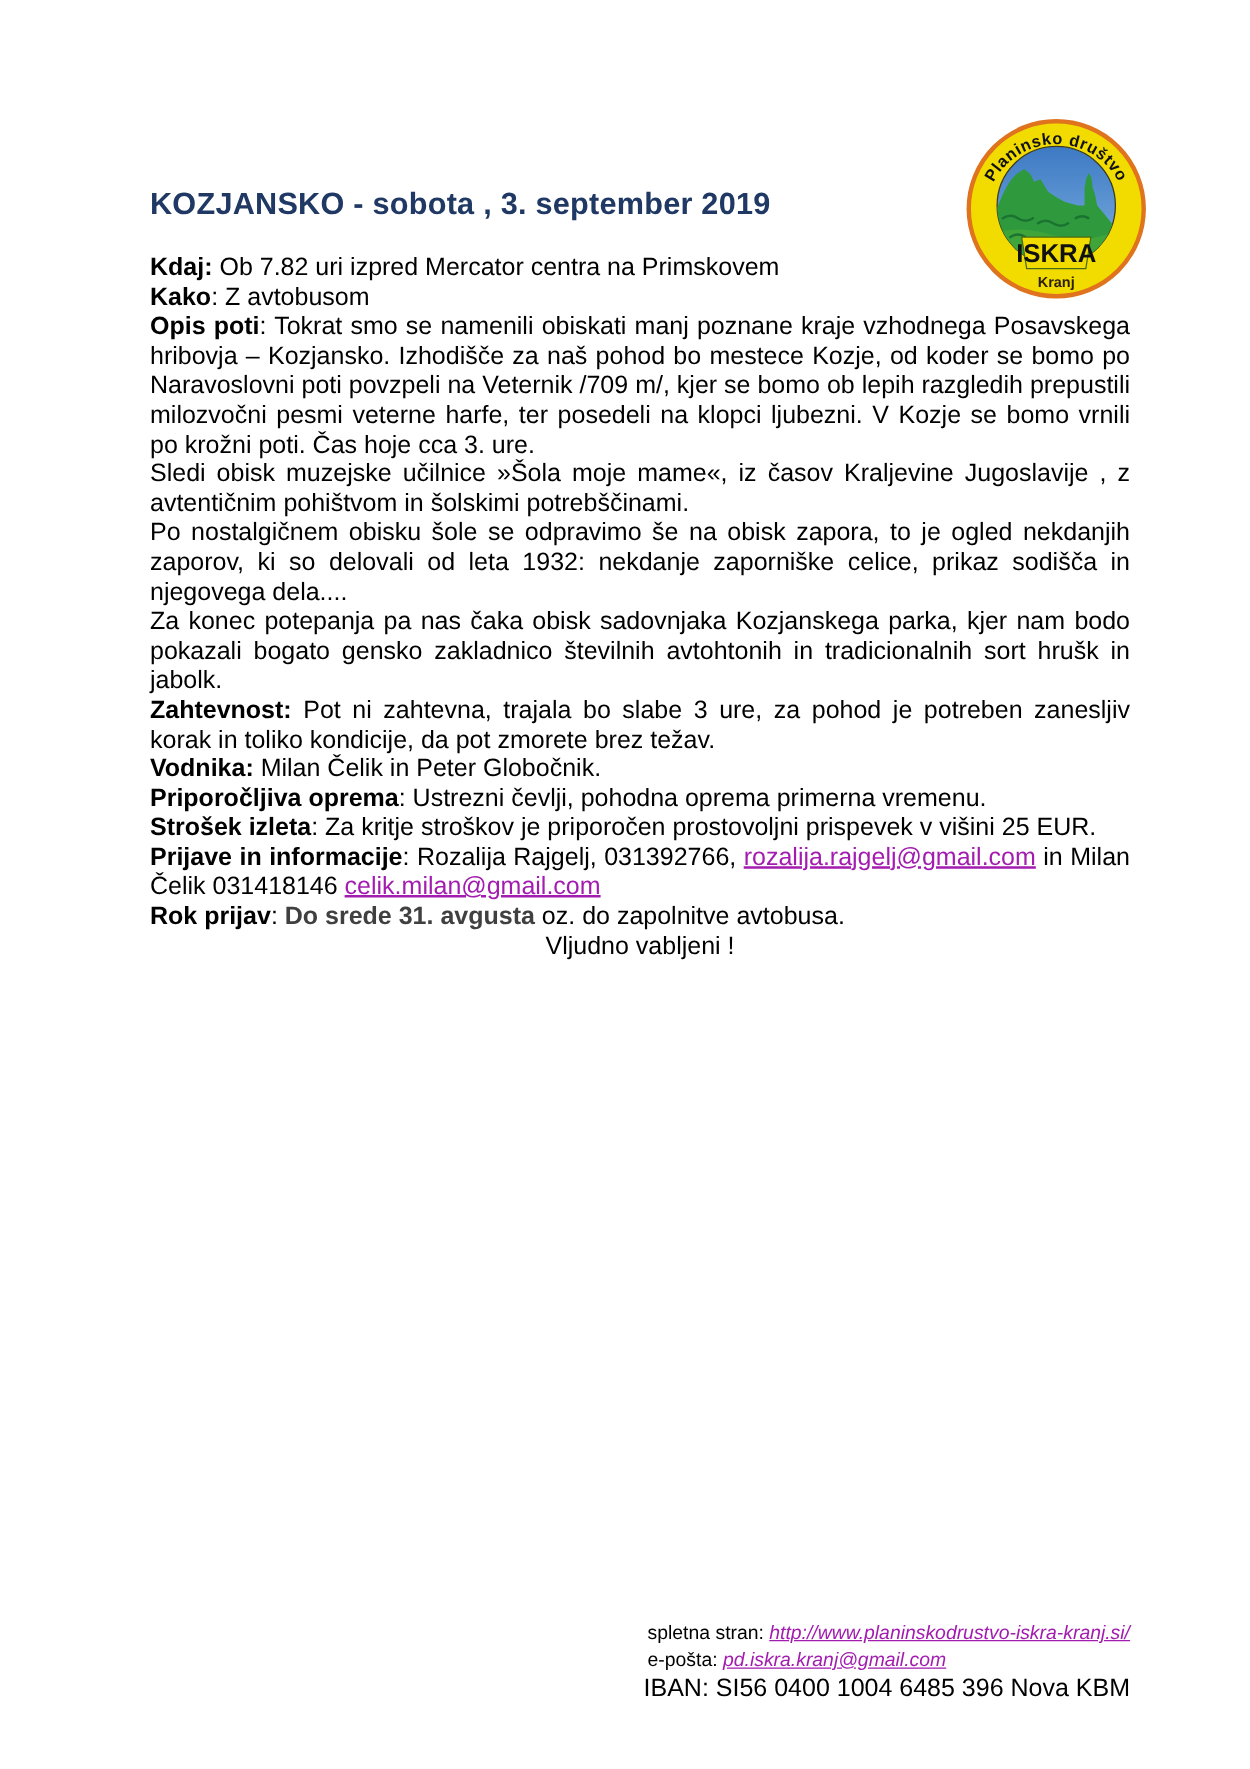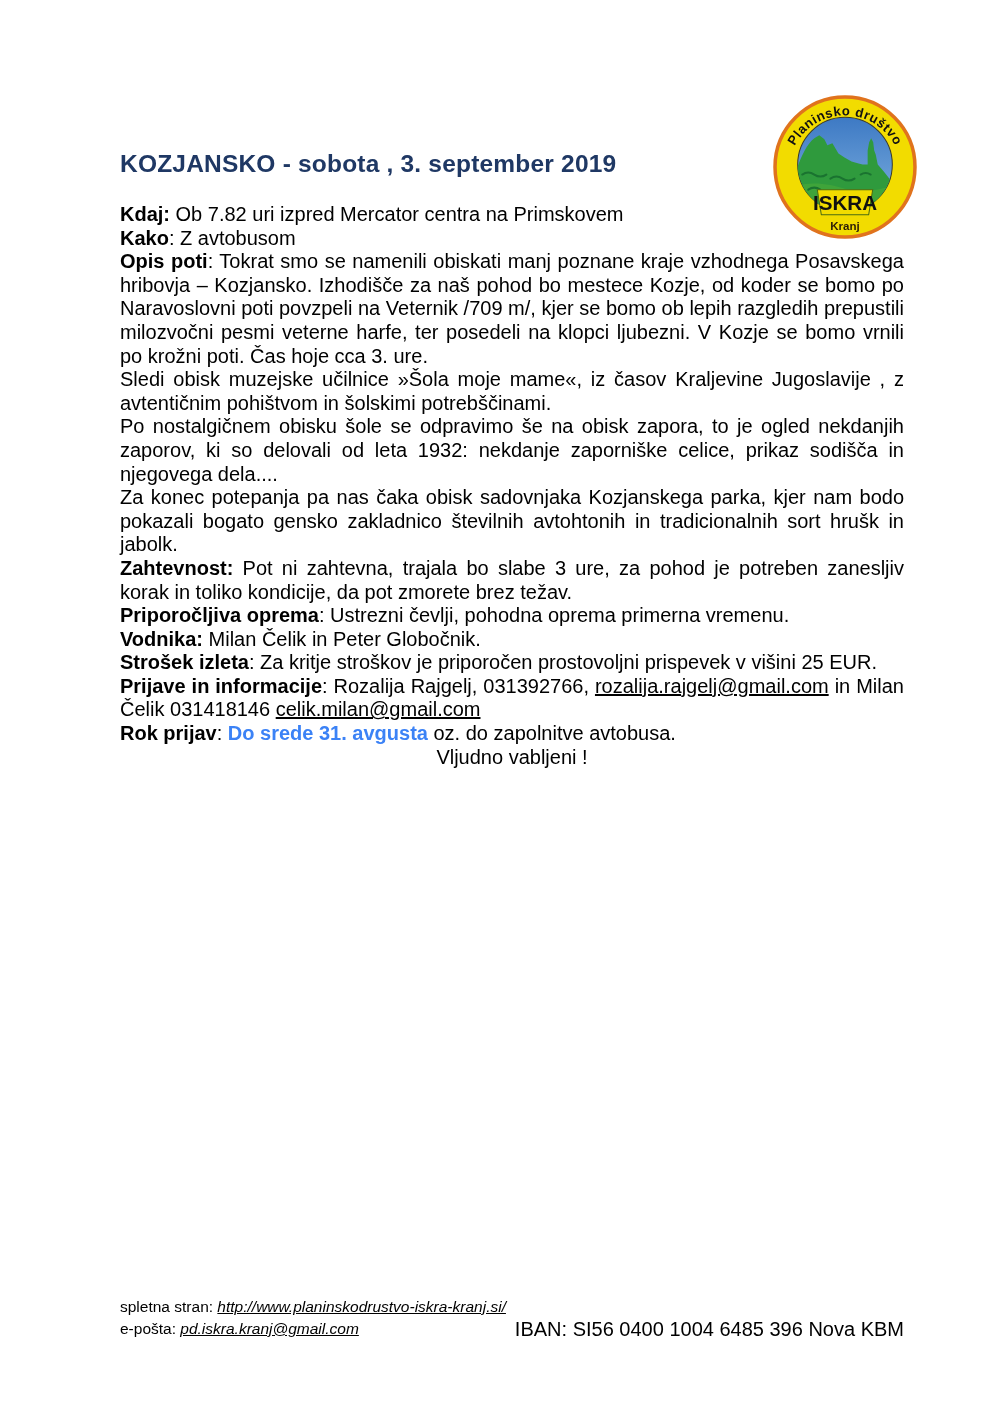--- a/index.html
+++ b/index.html
@@ -25,22 +25,22 @@
     letter-spacing:0.2px;
   }
   p.para {
     margin:0;
     font-size:20px;
     line-height:23.6px;
     text-align:justify;
   }
   p.single { text-align:left; }
   strong.lbl { font-weight:bold;margin-top:28px; }
-  .navy { color:#3b82f6; font-weight:bold; }
-  a.doc-link { color:#000000; text-decoration:underline; cursor:pointer; }
+  .navy { color:#404040; font-weight:bold; }
+  a.doc-link { color:#a21caf; text-decoration:underline; cursor:pointer; }
   .mb-kdaj{margin-bottom:22px}
   .mb-kako{margin-bottom:23px}
   .mb-opis{margin-bottom:11px}
   .mb-sledi{margin-bottom:17px}
   .mb-zapor{margin-bottom:13px}
   .mb-sadov{margin-bottom:24px}
   .mb-zaht{margin-bottom:21px}
   .mb-oprema{margin-bottom:23px}
   .mb-vodnika{margin-bottom:22px}
   .mb-strosek{margin-bottom:22px}
@@ -60,20 +60,21 @@
     width:146px; height:146px;
   }
   .logo svg text { font-family:"Liberation Sans", sans-serif; }
   .footer {
     position:absolute;
     left:120px; top:1296px;
     width:784px;
     display:flex;
     justify-content:space-between;
     align-items:flex-end;
+    flex-direction:column;
   }
   .footer-left { font-size:15.5px; line-height:22px; }
   .footer a.doc-link { font-style:italic; }
   .footer-iban { font-size:20px; line-height:22px; }
 </style>
 </head>
 <body>
 
 <div class="page">
 
@@ -128,23 +129,23 @@
     <p class="para mb-opis"><strong class="lbl">Opis poti</strong><span>: Tokrat smo se namenili obiskati manj poznane kraje vzhodnega Posavskega hribovja – Kozjansko. Izhodišče za naš pohod bo mestece Kozje, od koder se bomo po Naravoslovni poti povzpeli na Veternik /709 m/, kjer se bomo ob lepih razgledih prepustili milozvočni pesmi veterne harfe, ter posedeli na klopci ljubezni. V Kozje se bomo vrnili po krožni poti. Čas hoje cca 3. ure.</span></p>
 
     <p class="para mb-sledi"><span>Sledi obisk muzejske učilnice »Šola moje mame«, iz časov Kraljevine Jugoslavije , z avtentičnim pohištvom in šolskimi potrebščinami.</span></p>
 
     <p class="para mb-zapor"><span>Po nostalgičnem obisku šole se odpravimo še na obisk zapora, to je ogled nekdanjih zaporov, ki so delovali od leta 1932: nekdanje zaporniške celice,  prikaz sodišča in njegovega dela....</span></p>
 
     <p class="para mb-sadov"><span>Za konec potepanja pa nas čaka obisk sadovnjaka Kozjanskega parka, kjer nam bodo pokazali bogato gensko zakladnico številnih avtohtonih in tradicionalnih sort hrušk in jabolk.</span></p>
 
     <p class="para mb-zaht"><strong class="lbl">Zahtevnost:</strong><span> Pot ni zahtevna, trajala bo slabe 3 ure, za pohod je potreben zanesljiv korak in toliko kondicije, da pot zmorete brez težav.</span></p>
 
+    <p class="para single mb-vodnika"><strong class="lbl">Vodnika:</strong><span> Milan Čelik in Peter Globočnik.</span></p>
+
     <p class="para single mb-oprema"><strong class="lbl">Priporočljiva oprema</strong><span>: Ustrezni čevlji, pohodna oprema primerna vremenu.</span></p>
-
-    <p class="para single mb-vodnika"><strong class="lbl">Vodnika:</strong><span> Milan Čelik in Peter Globočnik.</span></p>
 
     <p class="para single mb-strosek"><strong class="lbl">Strošek izleta</strong><span>: Za kritje stroškov je priporočen  prostovoljni prispevek v višini 25 EUR.</span></p>
 
     <p class="para mb-prijave"><strong class="lbl">Prijave in informacije</strong><span>: Rozalija Rajgelj, 031392766, </span><a class="doc-link" href="#">rozalija.rajgelj@gmail.com</a><span> in Milan Čelik 031418146 </span><a class="doc-link" href="#">celik.milan@gmail.com</a></p>
 
     <p class="para single mb-rok"><strong class="lbl">Rok prijav</strong><span>: </span><span class="navy">Do srede 31. avgusta</span><span> oz. do zapolnitve avtobusa.</span></p>
 
 
     <p class="closing">Vljudno vabljeni !</p>
 

